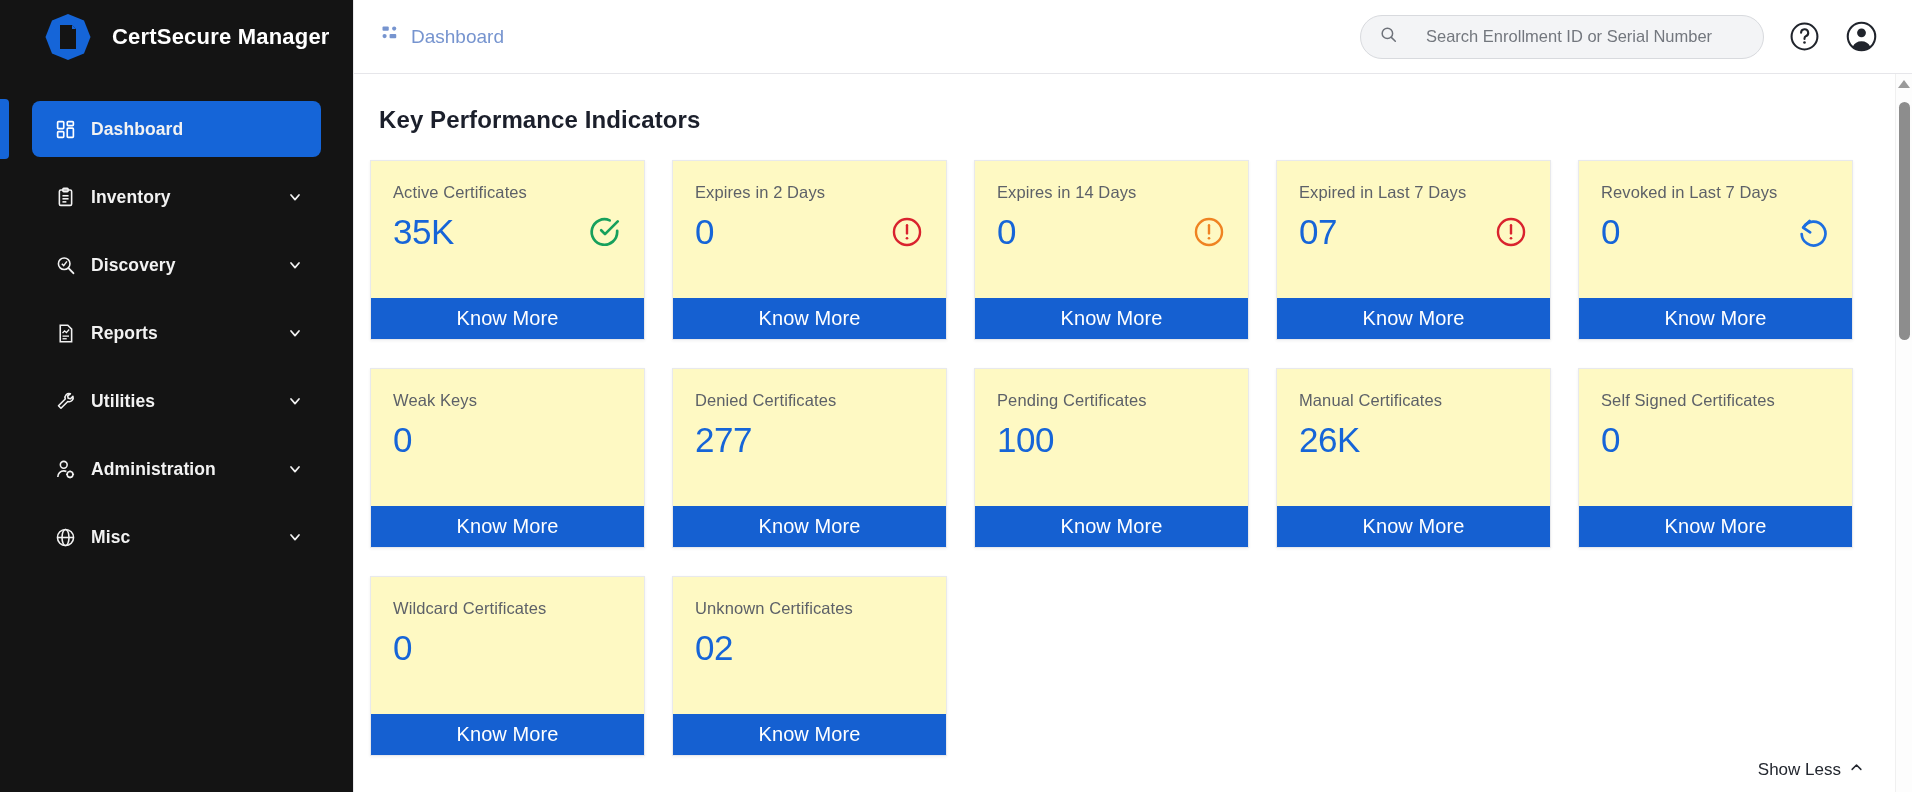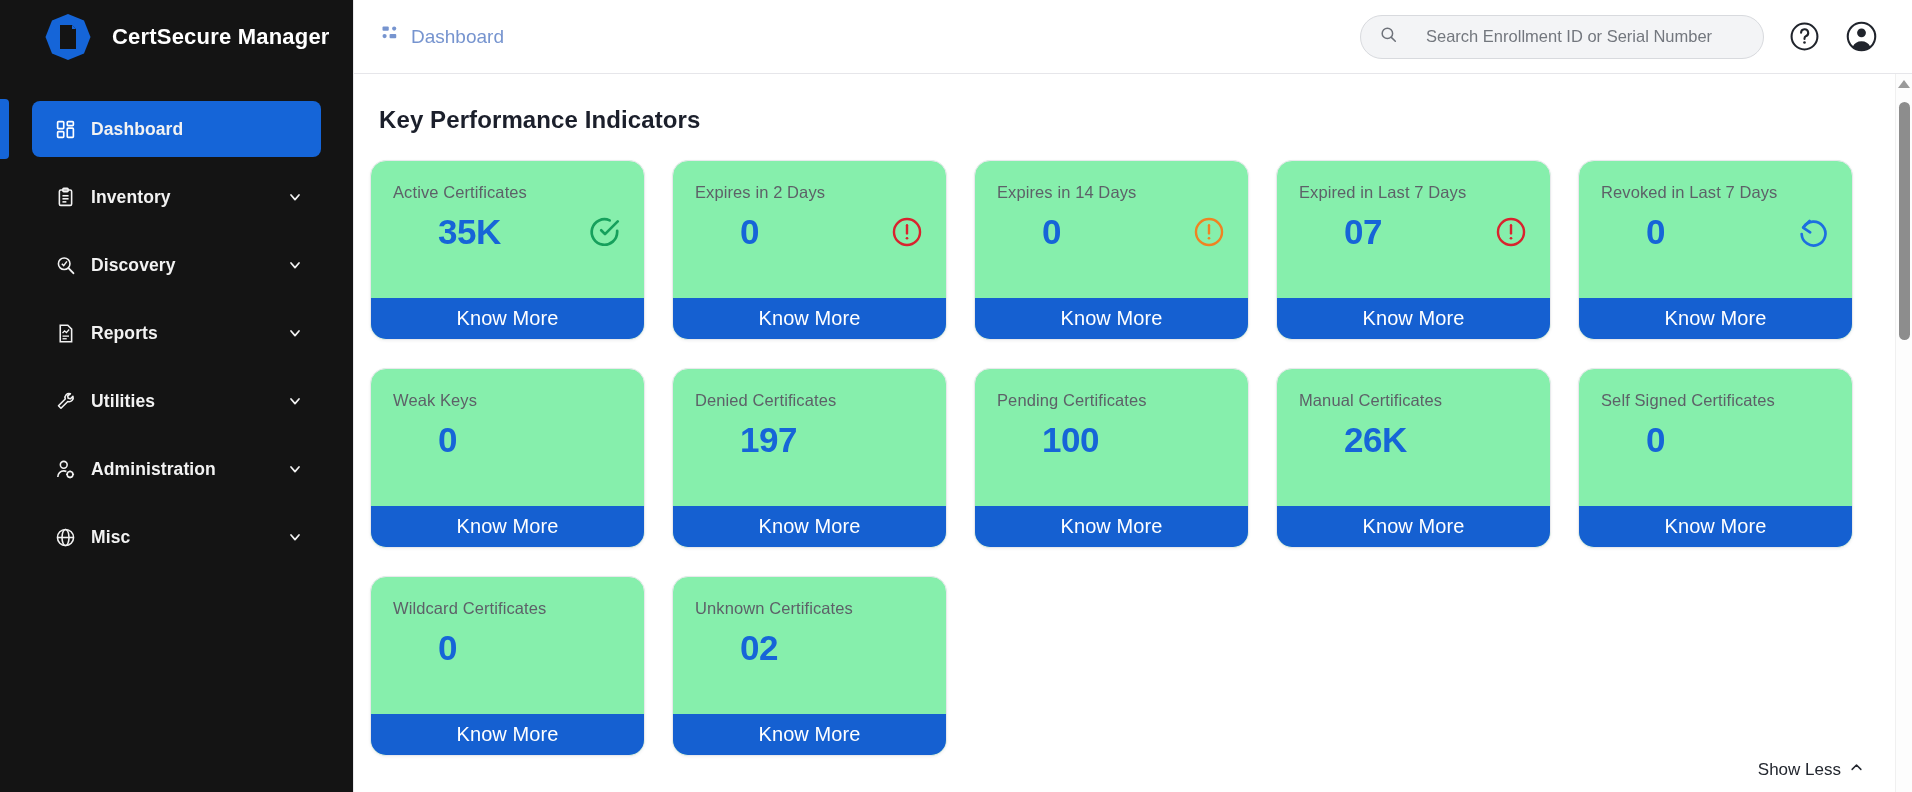--- a/index.html
+++ b/index.html
@@ -108,39 +108,39 @@
     font-size: 24px; font-weight: 700; color: #1b1f2b;
     margin: 0 0 26px 9px; letter-spacing: .1px;
   }
   .card-grid {
     display: grid;
     grid-template-columns: repeat(5, 275px);
     gap: 28px 27px;
   }
   .card {
     width: 275px; height: 180px;
-    background: #86efac;
+    background: #fef9c3;
     border: 1px solid #e8e9ec;
-    border-radius: 16px;
+    border-radius: 0;
     box-shadow: 0 1px 3px rgba(16,24,40,.06);
     display: flex; flex-direction: column;
     overflow: hidden;
   }
   .card-body { flex: 1; padding: 22px 22px 0 22px; position: relative; }
   .card-label {
     font-size: 16.5px; color: #5d6168; font-weight: 400;
     letter-spacing: .1px; white-space: nowrap;
   }
   .card-row {
     margin-top: 12px;
     display: flex; align-items: center; justify-content: space-between;
   }
   .card-value {
-    font-size: 35px; font-weight: 700; color: #1665d8;
-    line-height: 1.05; letter-spacing: -.5px; margin-left: 45px;
+    font-size: 35px; font-weight: 400; color: #1665d8;
+    line-height: 1.05; letter-spacing: -.5px;
   }
   .card-status { width: 34px; height: 34px; flex: 0 0 auto; }
   .card-btn {
     height: 41px; background: #1560d1; color: #fff;
     display: flex; align-items: center; justify-content: center;
     font-size: 20px; font-weight: 400; cursor: pointer;
     letter-spacing: .1px;
   }
   .show-less {
     position: absolute; right: 48px; bottom: 12px;
@@ -448,21 +448,21 @@
               <div class="card-value">0</div>
             </div>
           </div>
           <div class="card-btn">Know More</div>
         </div>
 
         <div class="card">
           <div class="card-body">
             <div class="card-label">Denied Certificates</div>
             <div class="card-row">
-              <div class="card-value">197</div>
+              <div class="card-value">277</div>
             </div>
           </div>
           <div class="card-btn">Know More</div>
         </div>
 
         <div class="card">
           <div class="card-body">
             <div class="card-label">Pending Certificates</div>
             <div class="card-row">
               <div class="card-value">100</div>

